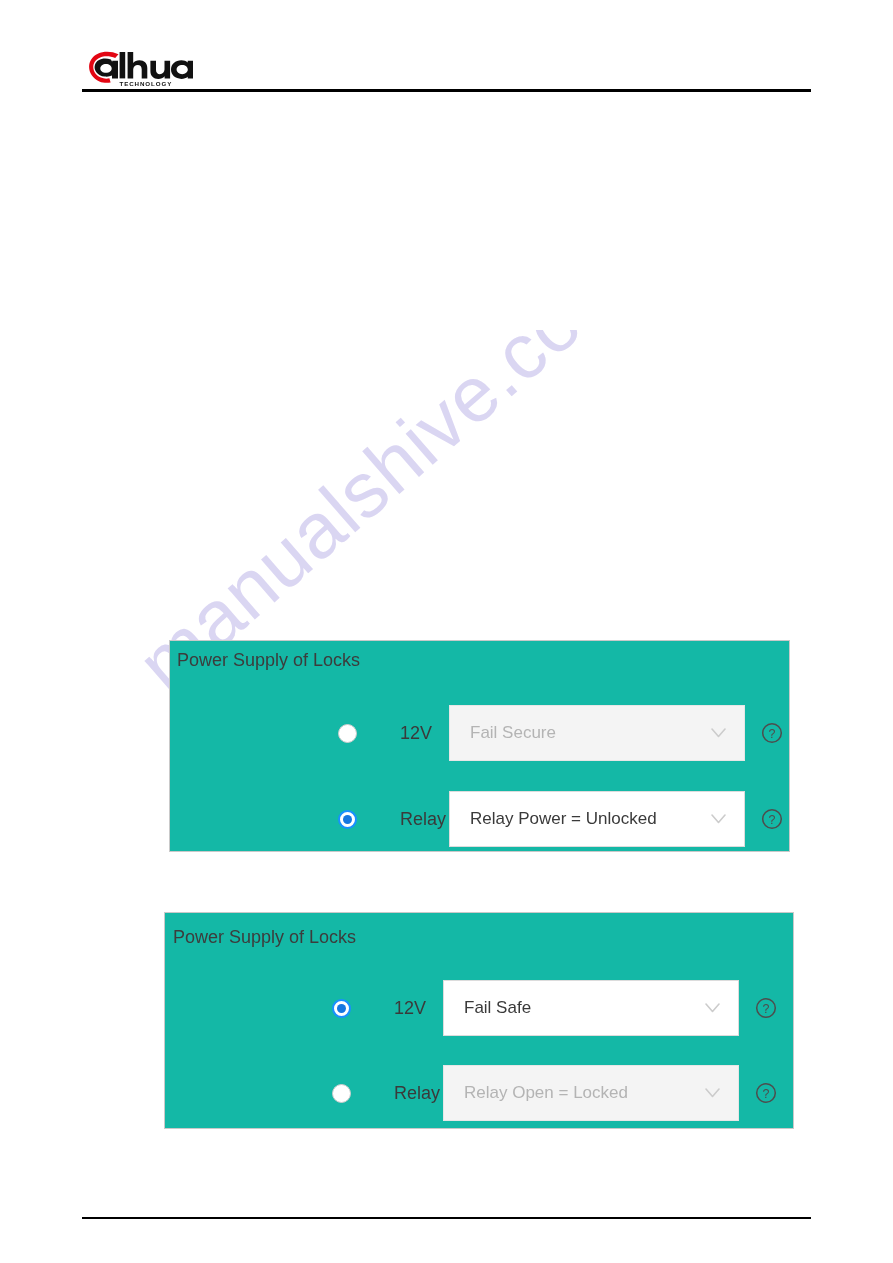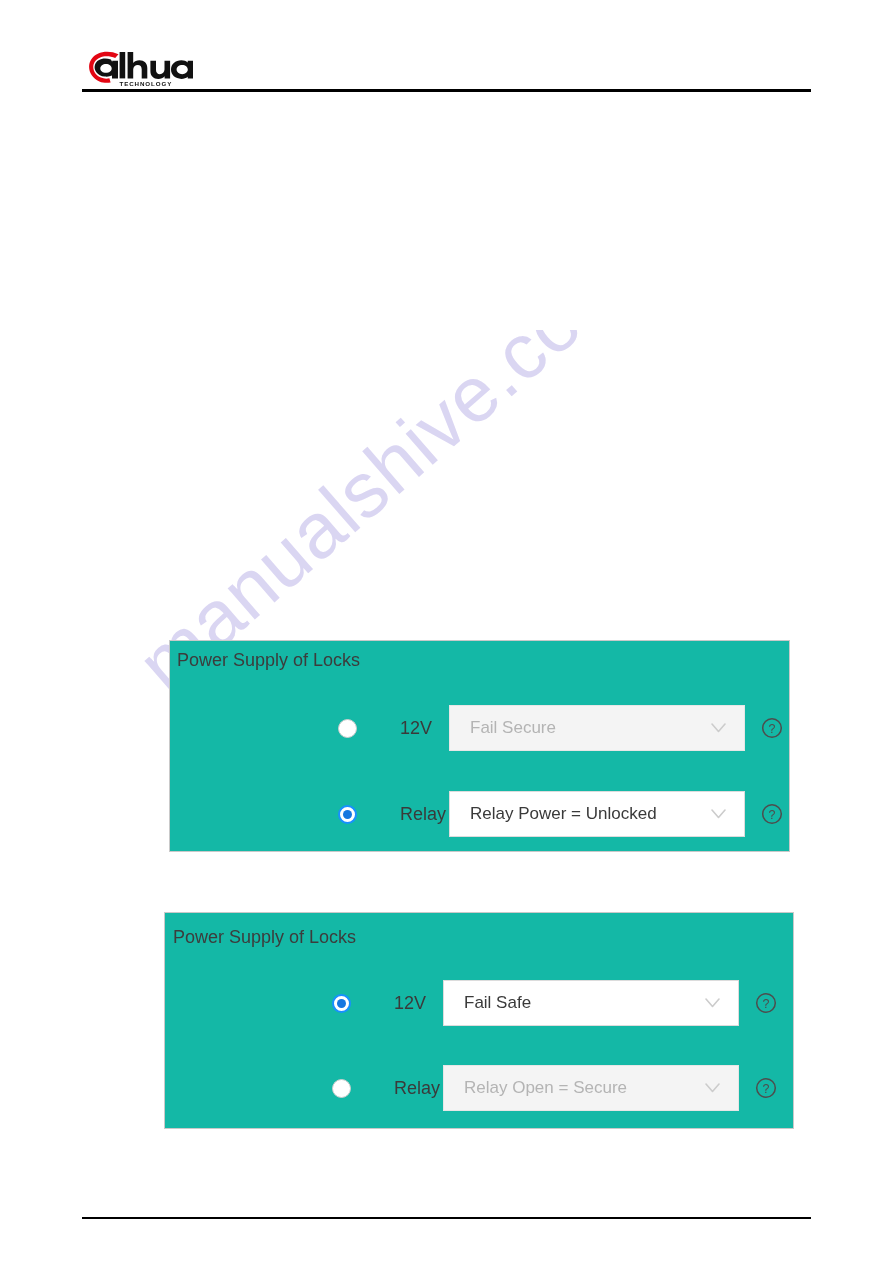--- a/index.html
+++ b/index.html
@@ -173,21 +173,21 @@
     color: #3a3a3a;
     font-family: "Liberation Sans", sans-serif;
     white-space: nowrap;
   }
 
   
   .select {
     position: relative;
     box-sizing: border-box;
     width: 296px;
-    height: 46px;
+    height: 56px;
     border: 1px solid #dcdcdc;
     background: #ffffff;
     display: flex;
     align-items: center;
     margin-left: 7px;
     flex: 0 0 296px;
   }
   .select.disabled {
     background: #f4f4f4;
     border-color: #e6e6e6;
@@ -317,21 +317,21 @@
         </svg>
       </div>
     </div>
 
     <div class="row row-2">
       <div class="radio-wrap">
         <span class="radio off"></span>
         <span class="radio-label">Relay</span>
       </div>
       <div class="select disabled">
-        <span class="select-value">Relay Open = Secure</span>
+        <span class="select-value">Relay Open = Locked</span>
         <span class="chevron">
           <svg width="15" height="10" viewBox="0 0 15 10" xmlns="http://www.w3.org/2000/svg">
             <path d="M1 1 L7.5 8.5 L14 1" fill="none" stroke="#cccccc" stroke-width="1.6" stroke-linecap="round" stroke-linejoin="round"></path>
           </svg>
         </span>
       </div>
       <div class="help">
         <svg width="22" height="22" viewBox="0 0 22 22" xmlns="http://www.w3.org/2000/svg">
           <circle cx="11" cy="11" r="9.3" fill="none" stroke="#4d4d4d" stroke-width="1.5"></circle>
           <text x="11" y="15.6" text-anchor="middle" font-family="Liberation Sans, sans-serif" font-size="12.5" fill="#4d4d4d">?</text>

